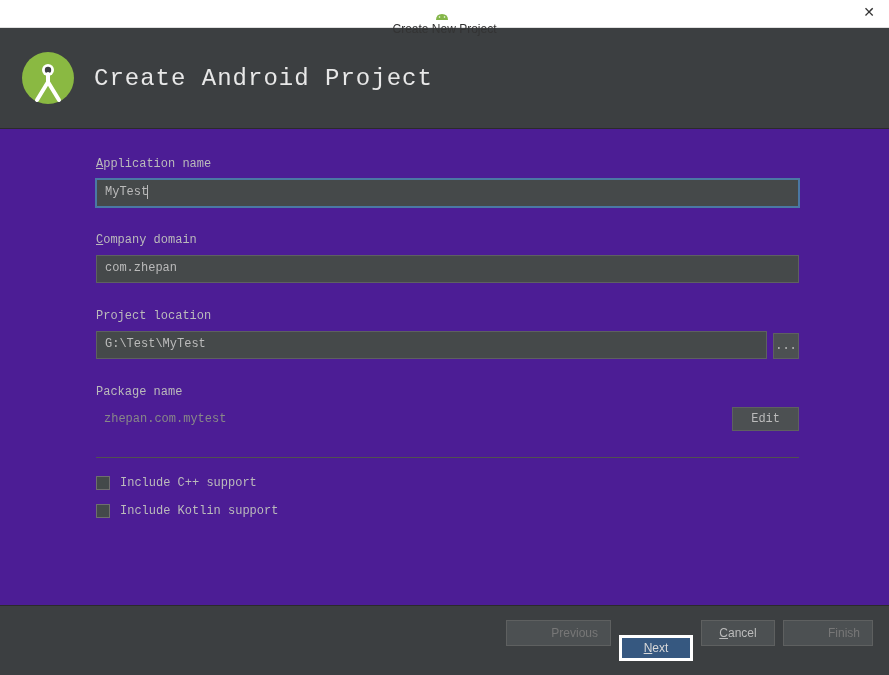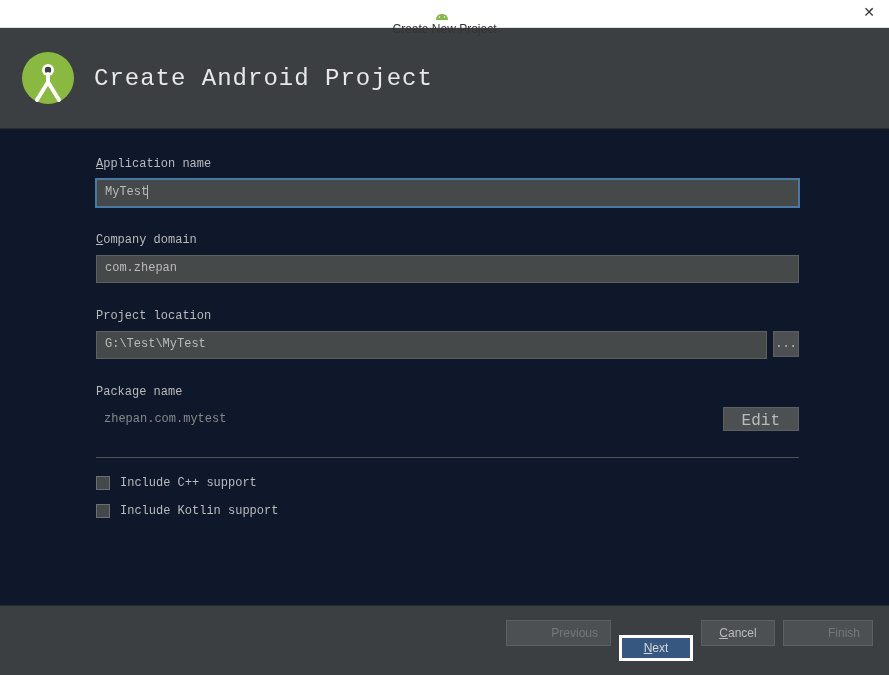--- a/index.html
+++ b/index.html
@@ -35,21 +35,21 @@
       position: absolute;
       right: 10px;
       top: 4px;
       font-size: 14px;
       color: #333;
       cursor: pointer;
       width: 20px;
       text-align: center;
     }
     .dialog-body {
-      background: #0f172a;
+      background: #4c1d95;
       height: 647px;
       display: flex;
       flex-direction: column;
     }
     .header {
       background: #3c3f41;
       padding: 22px 20px 22px 20px;
       display: flex;
       align-items: center;
       border-bottom: 1px solid #2b2b2b;
@@ -94,21 +94,21 @@
     .text-input.focused {
       border: 1px solid #4a78a4;
       box-shadow: 0 0 0 1px #4a78a4;
     }
     .field-group {
       margin-bottom: 26px;
     }
     .location-row {
       display: flex;
       gap: 6px;
-      align-items: flex-start;
+      align-items: flex-end;
     }
     .location-row .text-input {
       flex: 1;
     }
     .browse-btn {
       width: 26px;
       height: 26px;
       background: #4c5052;
       border: 1px solid #5e6060;
       color: #bbbbbb;
@@ -128,21 +128,21 @@
       color: #888;
       padding-left: 8px;
     }
     .edit-btn {
       background: #4c5052;
       border: 1px solid #5e6060;
       color: #bbbbbb;
       padding: 4px 18px;
       cursor: pointer;
       font-family: "Consolas", "Courier New", monospace;
-      font-size: 16px;
+      font-size: 12px;
       height: 24px;
     }
     .separator {
       border: none;
       border-top: 1px solid #515151;
       margin: 18px 0 18px 0;
     }
     .checkbox-row {
       display: flex;
       align-items: center;

